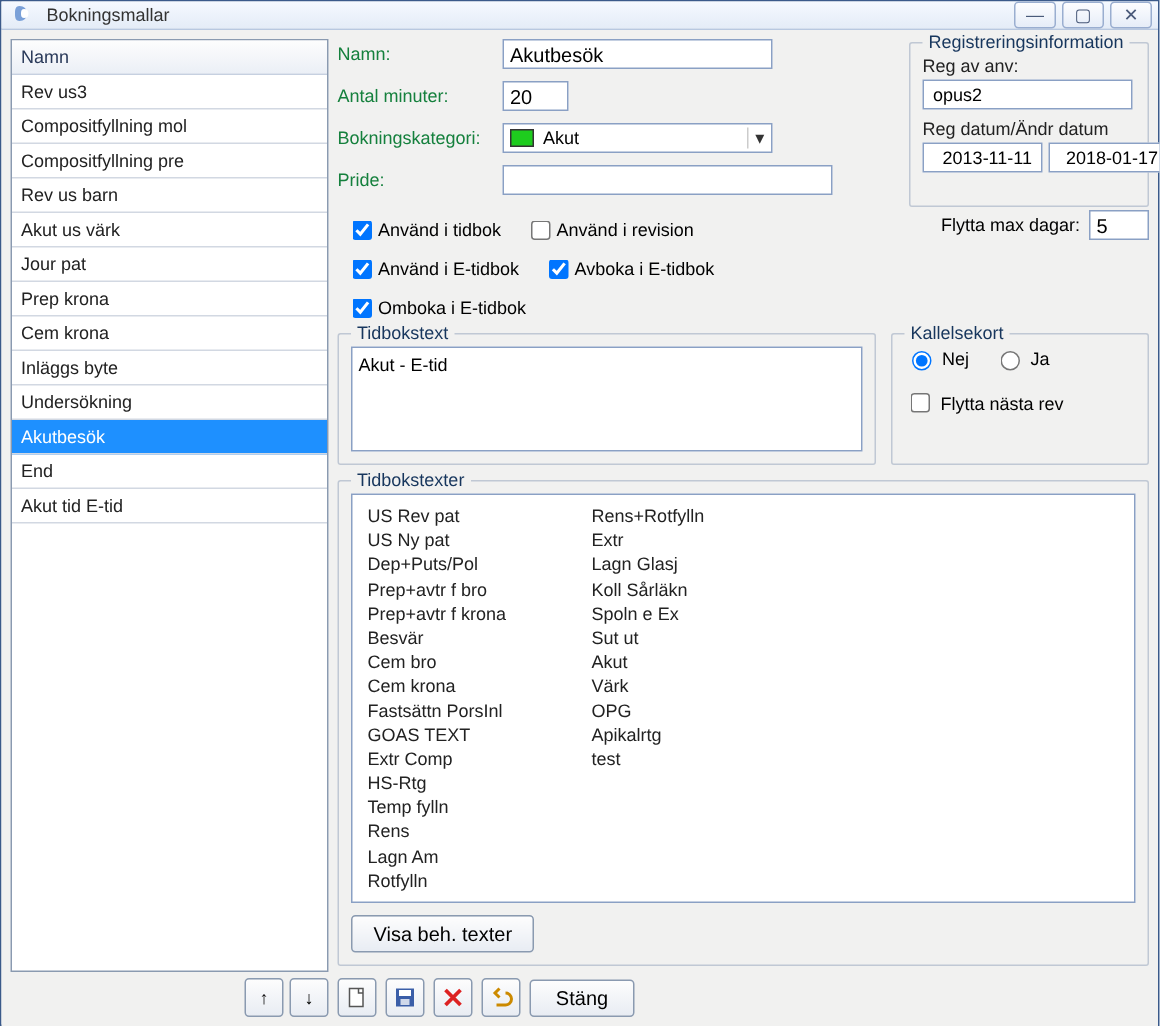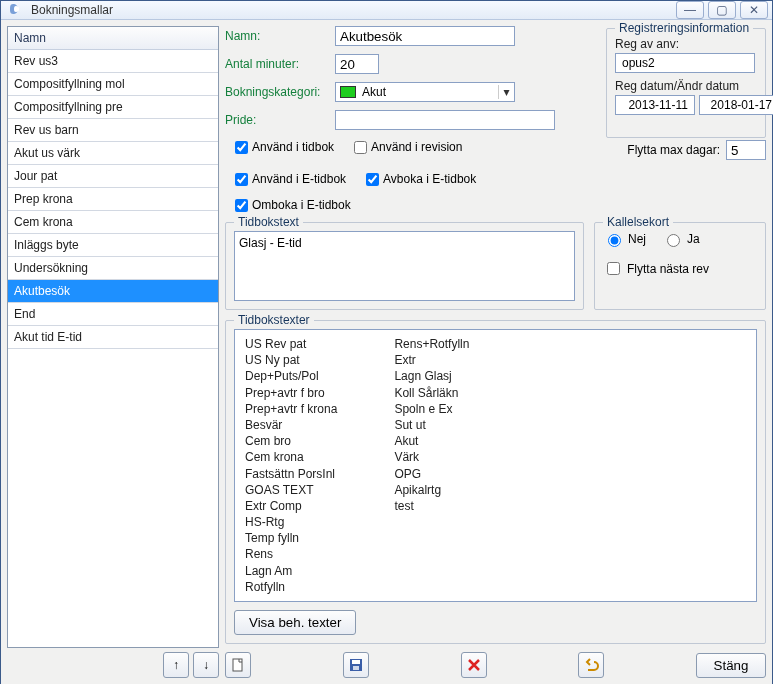--- a/index.html
+++ b/index.html
@@ -95,21 +95,21 @@
 }
 .grp .gt {
   position:absolute; top:-8px; left:8px;
   background:#f1f1f0; padding:0 4px; color:#17365d;
 }
 .reginfo .lab { color:#222; margin-bottom:2px; }
 .reginfo .val {
   border:1px solid #8aa0c4; background:#fff;
   padding:2px 6px; display:inline-block; min-width:80px; text-align:right;
 }
-.checks { display:flex; flex-wrap:wrap; gap:6px 20px; margin:2px 0 8px 10px; align-items:flex-start; }
+.checks { display:flex; flex-wrap:wrap; gap:6px 20px; margin:2px 0 8px 10px; align-items:flex-end; }
 .chk { display:flex; align-items:center; gap:4px; cursor:default; }
 .chk input { margin:0; }
 .mid { display:flex; gap:10px; }
 .txtarea {
   background:#fff; border:1px solid #8aa0c4; width:100%;
   padding:4px; min-height:70px;
 }
 .kort label { display:flex; align-items:center; gap:4px; margin-bottom:6px; }
 .radio-row { display:flex; gap:16px; margin-bottom:6px; }
 .texter-box {
@@ -117,21 +117,21 @@
   padding:6px 10px; display:flex; gap:57px;
   min-height:200px;
 }
 .texter-col div { line-height:1.35; color:#222; }
 .btn {
   border:1px solid #8a9ab0; border-radius:3px;
   background:linear-gradient(#fdfdfd,#e8ecf3);
   padding:4px 14px; cursor:default;
 }
 .footer {
-  display:flex; justify-content:space-between; align-items:center;
+  display:flex; justify-content:flex-start; align-items:center;
   gap:6px; padding-top:8px;
 }
 .footer .sqbtn svg { width:16px; height:16px; }
 </style>
 </head>
 <body>
 
 <div class="window">
   <div class="titlebar">
     <span class="icon">
@@ -233,21 +233,21 @@
         <div style="flex-basis:100%;height:0"></div>
         <span class="chk">
             <input type="checkbox" checked="" style="">
             <span>Omboka i E-tidbok</span>
           </span>
       </div>
 
       <div class="mid">
         <div class="grp" style="flex:1">
           <div class="gt">Tidbokstext</div>
-          <div class="txtarea">Glasj - E-tid</div>
+          <div class="txtarea">Akut - E-tid</div>
         </div>
         <div class="grp kort" style="width:172px">
           <div class="gt">Kallelsekort</div>
           <div class="radio-row">
             <label>
                 <input type="radio" name="k" checked="" style="">
                 <span>Nej</span>
               </label>
             <label>
                 <input type="radio" name="k" style="">

